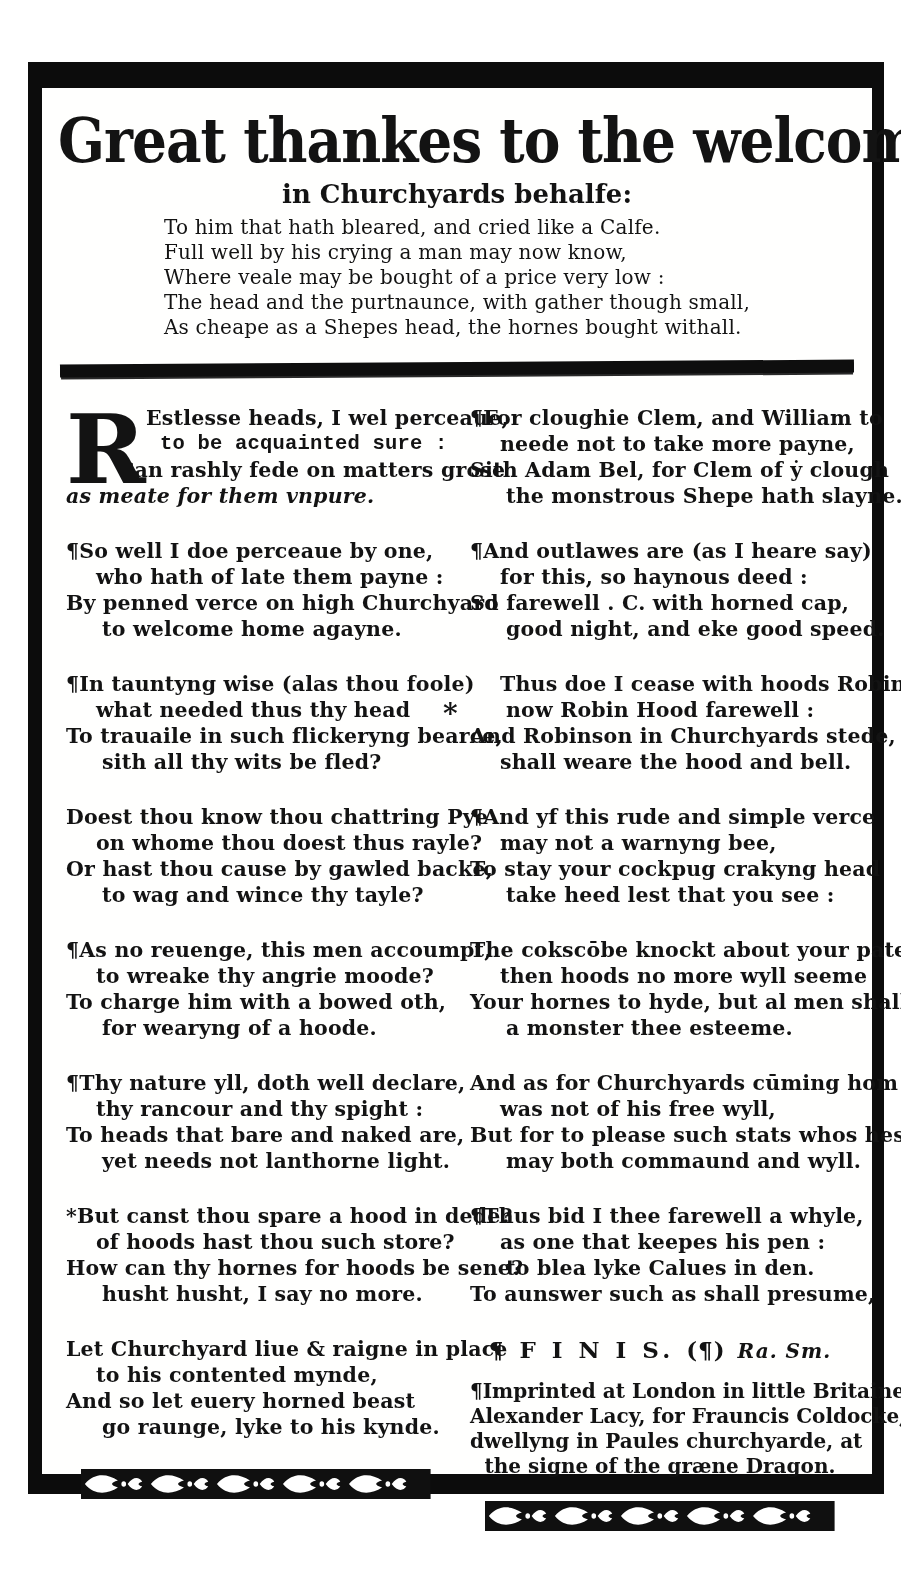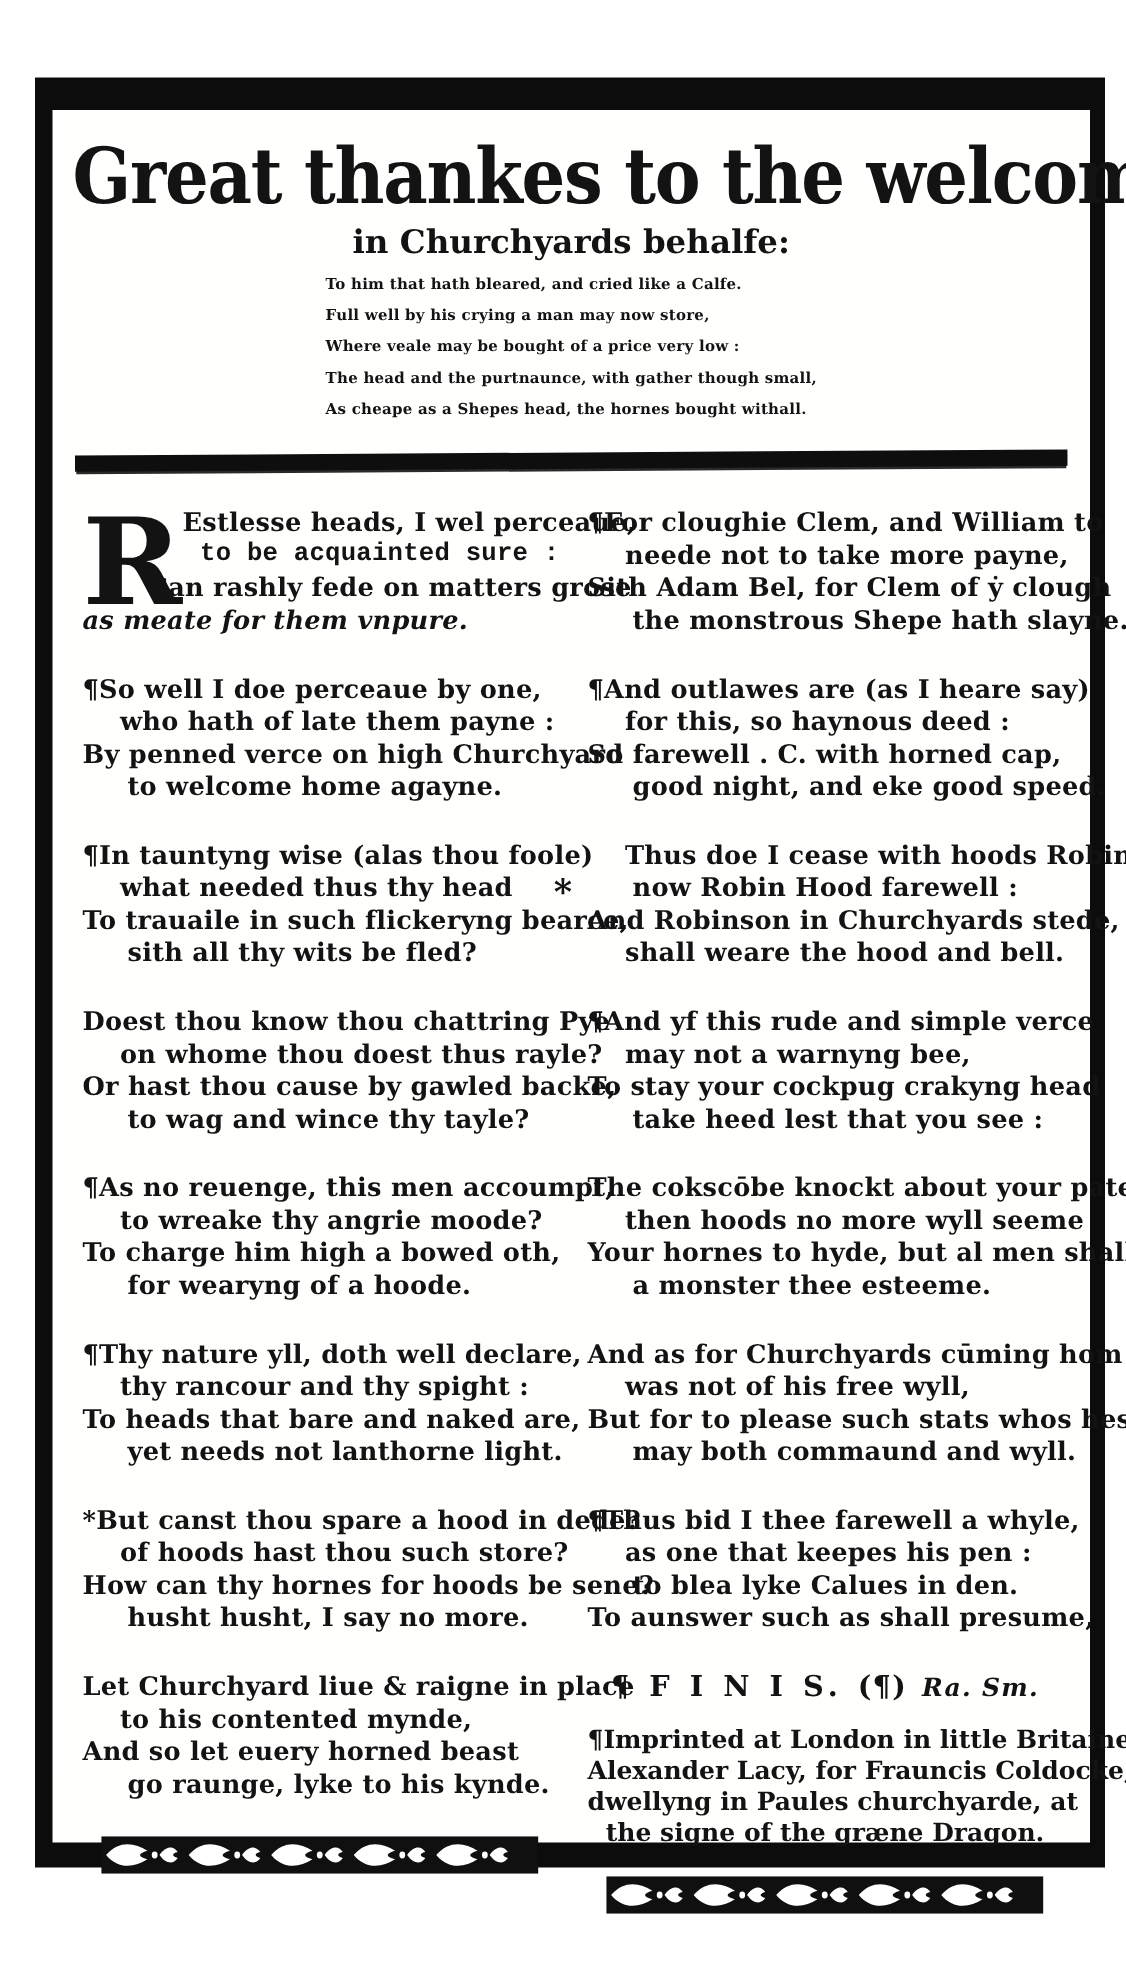--- a/index.html
+++ b/index.html
@@ -37,23 +37,23 @@
     font-weight:bold;
     margin:6px 0 6px 0;
   }
   .preamble{
     width:fit-content;
     margin:2px auto 0 auto;
     text-align:left;
   }
   .preamble p{
     margin:0;
-    font-size:12px;
+    font-size:20px;
     line-height:25px;
-    font-weight:bold;
+    font-weight:normal;
   }
   .rule{
     height:13px;
     background:#0e0e0e;
     margin:22px 2px 0 2px;
     transform:rotate(-0.35deg);
     box-shadow:0 3px 0 -1px #2a2a2a;
   }
   .columns{
     display:flex;
@@ -113,21 +113,21 @@
 </head>
 <body>
 
 <div class="sheet">
 
   <h1 class="title">Great thankes to the welcome,</h1>
   <h2 class="subtitle">in Churchyards behalfe:</h2>
 
   <div class="preamble">
     <p class="vl">To him that hath bleared, and cried like a Calfe.</p>
-    <p class="vl">Full well by his crying a man may now store,</p>
+    <p class="vl">Full well by his crying a man may now know,</p>
     <p class="vl">Where veale may be bought of a price very low :</p>
     <p class="vl">The head and the purtnaunce, with gather though small,</p>
     <p class="vl">As cheape as a Shepes head, the hornes bought withall.</p>
   </div>
 
   <div class="rule"></div>
 
   <div class="columns">
 
     <div class="col">
@@ -157,21 +157,21 @@
       <div class="stanza">
         <p class="vl">Doest thou know thou chattring Pye</p>
         <p class="vl indent">on whome thou doest thus rayle?</p>
         <p class="vl">Or hast thou cause by gawled backe,</p>
         <p class="vl indent2">to wag and wince thy tayle?</p>
       </div>
 
       <div class="stanza">
         <p class="vl">¶As no reuenge, this men accoumpt,</p>
         <p class="vl indent">to wreake thy angrie moode?</p>
-        <p class="vl">To charge him high a bowed oth,</p>
+        <p class="vl">To charge him with a bowed oth,</p>
         <p class="vl indent2">for wearyng of a hoode.</p>
       </div>
 
       <div class="stanza">
         <p class="vl">¶Thy nature yll, doth well declare,</p>
         <p class="vl indent">thy rancour and thy spight :</p>
         <p class="vl">To heads that bare and naked are,</p>
         <p class="vl indent2">yet needs not lanthorne light.</p>
       </div>
 

